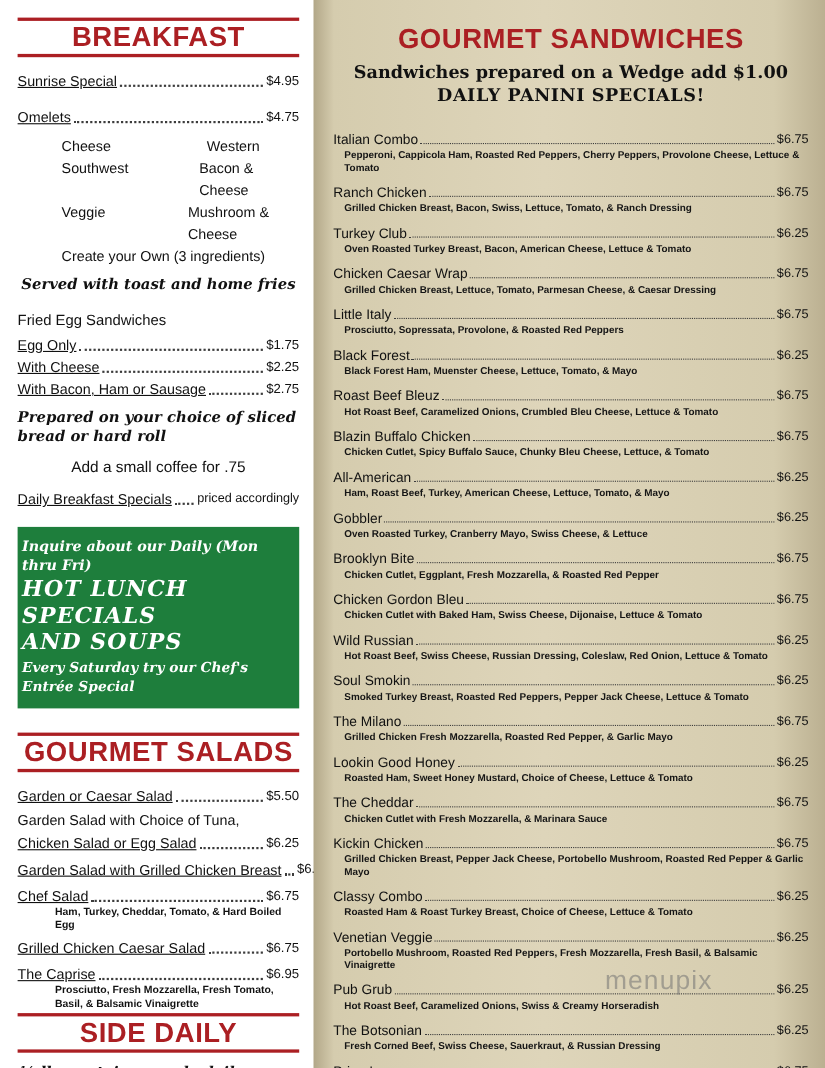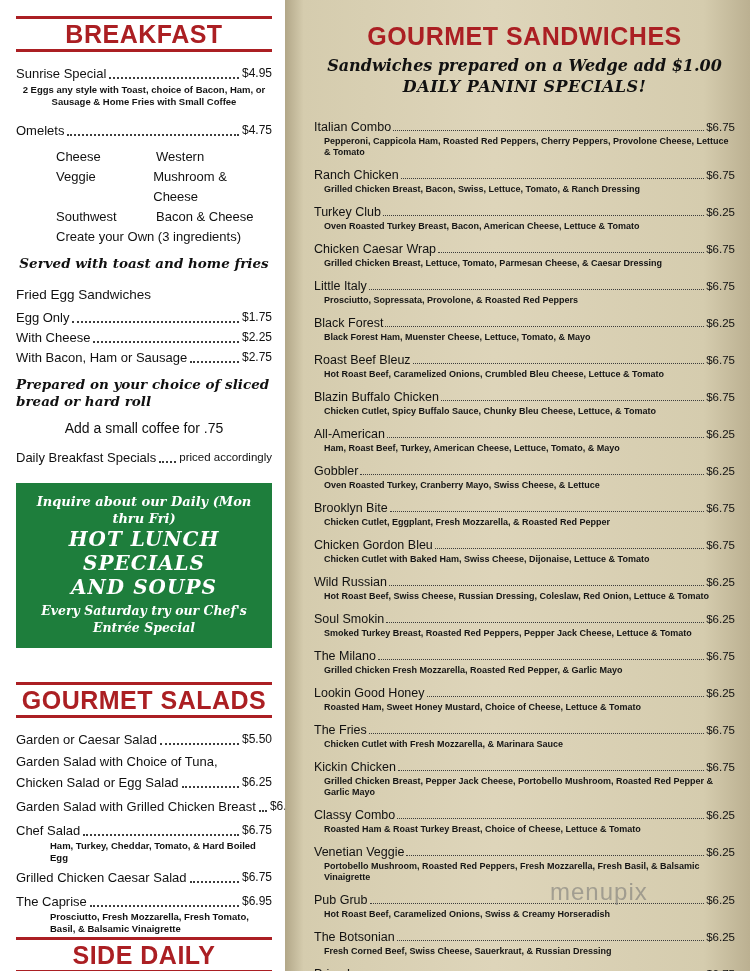--- a/index.html
+++ b/index.html
@@ -22,48 +22,48 @@
   .left-col { width: 285px; padding: 16px 13px 0 16px; background: #fff; }
 
   .rule { border-top: 3px solid var(--red); }
   .sec-head {
     margin: 1px 0; color: var(--red);
     font-size: 25px; font-weight: bold; text-align: center;
     line-height: 28px; letter-spacing: 0.5px;
   }
 
   .mi-line { display: flex; align-items: flex-end; }
-  .name13 { font-size: 13px; line-height: 19px; white-space: nowrap; }
+  .name13 { font-size: 13px; line-height: 19px; white-space: nowrap; text-decoration: underline; }
   .leader { flex: 1 1 auto; min-width: 8px; border-bottom: 2px dotted #3c3c3c; margin: 0 3px 4px 3px; }
   .price { font-size: 12px; line-height: 19px; white-space: nowrap; }
   .desc { font-size: 9.5px; font-weight: bold; line-height: 11.5px; color: #151515; }
   .desc-center { text-align: center; max-width: 244px; margin: 1px auto 0; }
 
   .sunrise { margin-top: 12px; }
   .omelets-line { margin-top: 14px; }
   .omelet-grid { margin: 7px 0 0 40px; font-size: 13px; line-height: 20px; }
-  .og-row { display: flex; }
+  .og-row { display: flex; gap: 32px; }
   .og-l { width: 100px; }
   .create-own { margin: 0 0 0 40px; font-size: 13px; line-height: 20px; }
 
   .script-note {
     font-family: "DejaVu Serif", serif; font-style: italic; font-weight: bold;
     font-size: 13.5px; line-height: 17px;
   }
   .served { text-align: center; margin: 8px 0 14px; }
   .fried-head { font-size: 13.5px; line-height: 18px; margin: 8px 0 3px; }
   .fried-list .mi-line { height: 20px; }
   .prepared { margin: 9px 0 10px; }
   .coffee { text-align: center; font-size: 14px; margin: 10px 0 12px; }
   .daily-line { margin: 4px 0 14px; }
   .daily-val { font-size: 11.5px; line-height: 19px; white-space: nowrap; }
 
   .lunch-box {
-    background: var(--green); color: #fff; text-align: center;
-    padding: 10px 4px 12px; margin: 16px 0 34px;
+    background: var(--green); color: #fff; text-align: left;
+    padding: 10px 4px 12px; margin: 16px 0 22px;
   }
   .lb-sm {
     font-family: "DejaVu Serif", serif; font-style: italic; font-weight: bold;
     font-size: 13px; line-height: 17px;
   }
   .lb-big {
     font-family: "DejaVu Serif", serif; font-style: italic; font-weight: bold;
     font-size: 20px; line-height: 24px; letter-spacing: 1px;
   }
   .lb-last { margin-top: 3px; font-size: 12.5px; }
@@ -71,30 +71,30 @@
   .salad-list { margin-top: 10px; }
   .smi { margin-bottom: 3px; }
   .smi .mi-line { min-height: 21px; }
   .smi-pre { font-size: 13px; line-height: 19px; }
   .smi-desc { font-size: 9.5px; font-weight: bold; line-height: 11.5px; margin: 0 0 3px 14px; padding-left: 20px; }
 
   .side-note { margin: 10px 0 6px 2px; }
 
   
   .right-col {
-    flex: 1; padding: 22px 15px 0 29px; height: 971px;
+    flex: 1; padding: 22px 15px 0 18px; height: 971px;
     background: linear-gradient(90deg, #b2a788 0%, #d5ccae 4%, #ded5ba 45%, #d5ccae 90%, #bbb091 100%);
   }
   .r-title {
     margin: 0 0 5px; color: var(--red); text-align: center;
     font-size: 25px; font-weight: bold; line-height: 28px; letter-spacing: 0.5px;
   }
   .r-sub1, .r-sub2 {
     text-align: center; font-family: "DejaVu Serif", serif;
-    font-style: italic; font-weight: bold; font-size: 16px; line-height: 21px;
+    font-weight: bold; font-size: 16px; line-height: 21px;
   }
   .r-sub2 { letter-spacing: 0.5px; margin-bottom: 22px; text-align: center; }
   .rmi { margin-bottom: 9px; }
   .rmi .mi-line { align-items: flex-end; }
   .rmi-name { font-size: 12.5px; line-height: 16px; white-space: nowrap; }
   .rmi-leader { flex: 1 1 auto; min-width: 8px; border-bottom: 1.5px dotted #3c3c3c; margin: 0 2px 4px 2px; }
   .rmi-price { font-size: 11.5px; line-height: 16px; white-space: nowrap; }
   .rmi-desc { font-size: 9px; font-weight: bold; line-height: 11px; margin: 1px 0 0 10px; color: #151515; }
 
   .watermark {
@@ -114,44 +114,43 @@
       <div class="rule"></div>
       <h1 class="sec-head">BREAKFAST</h1>
       <div class="rule"></div>
 
       <div class="sunrise">
         <div class="mi-line">
           <span class="name13">Sunrise Special</span>
           <span class="leader"></span>
           <span class="price">$4.95</span>
         </div>
-        <div class="desc desc-center">2 Eggs any style with Toast, choice of Bacon, Ham, or Sausage &amp; Home Fries with Small Coffee</div>
       </div>
 
       <div class="omelets-line mi-line">
         <span class="name13">Omelets</span>
         <span class="leader"></span>
         <span class="price">$4.75</span>
       </div>
 
       <div class="omelet-grid">
 
           <div class="og-row">
             <span class="og-l">Cheese</span>
             <span class="og-r">Western</span>
           </div>
 
           <div class="og-row">
+            <span class="og-l">Southwest</span>
+            <span class="og-r">Bacon &amp; Cheese</span>
+          </div>
+
+          <div class="og-row">
             <span class="og-l">Veggie</span>
             <span class="og-r">Mushroom &amp; Cheese</span>
-          </div>
-
-          <div class="og-row">
-            <span class="og-l">Southwest</span>
-            <span class="og-r">Bacon &amp; Cheese</span>
           </div>
         </div>
       <div class="create-own">Create your Own (3 ingredients)</div>
 
       <div class="script-note served">Served with toast and home fries</div>
 
       <div class="fried-head">Fried Egg Sandwiches</div>
       <div class="fried-list">
 
           <div class="mi-line">
@@ -415,21 +414,21 @@
           <div class="mi-line">
             <span class="rmi-name">Lookin Good Honey</span>
             <span class="rmi-leader"></span>
             <span class="rmi-price">$6.25</span>
           </div>
           <div class="rmi-desc">Roasted Ham, Sweet Honey Mustard, Choice of Cheese, Lettuce &amp; Tomato</div>
         </div>
 
         <div class="rmi">
           <div class="mi-line">
-            <span class="rmi-name">The Fries</span>
+            <span class="rmi-name">The Cheddar</span>
             <span class="rmi-leader"></span>
             <span class="rmi-price">$6.75</span>
           </div>
           <div class="rmi-desc">Chicken Cutlet with Fresh Mozzarella, &amp; Marinara Sauce</div>
         </div>
 
         <div class="rmi">
           <div class="mi-line">
             <span class="rmi-name">Kickin Chicken</span>
             <span class="rmi-leader"></span>

